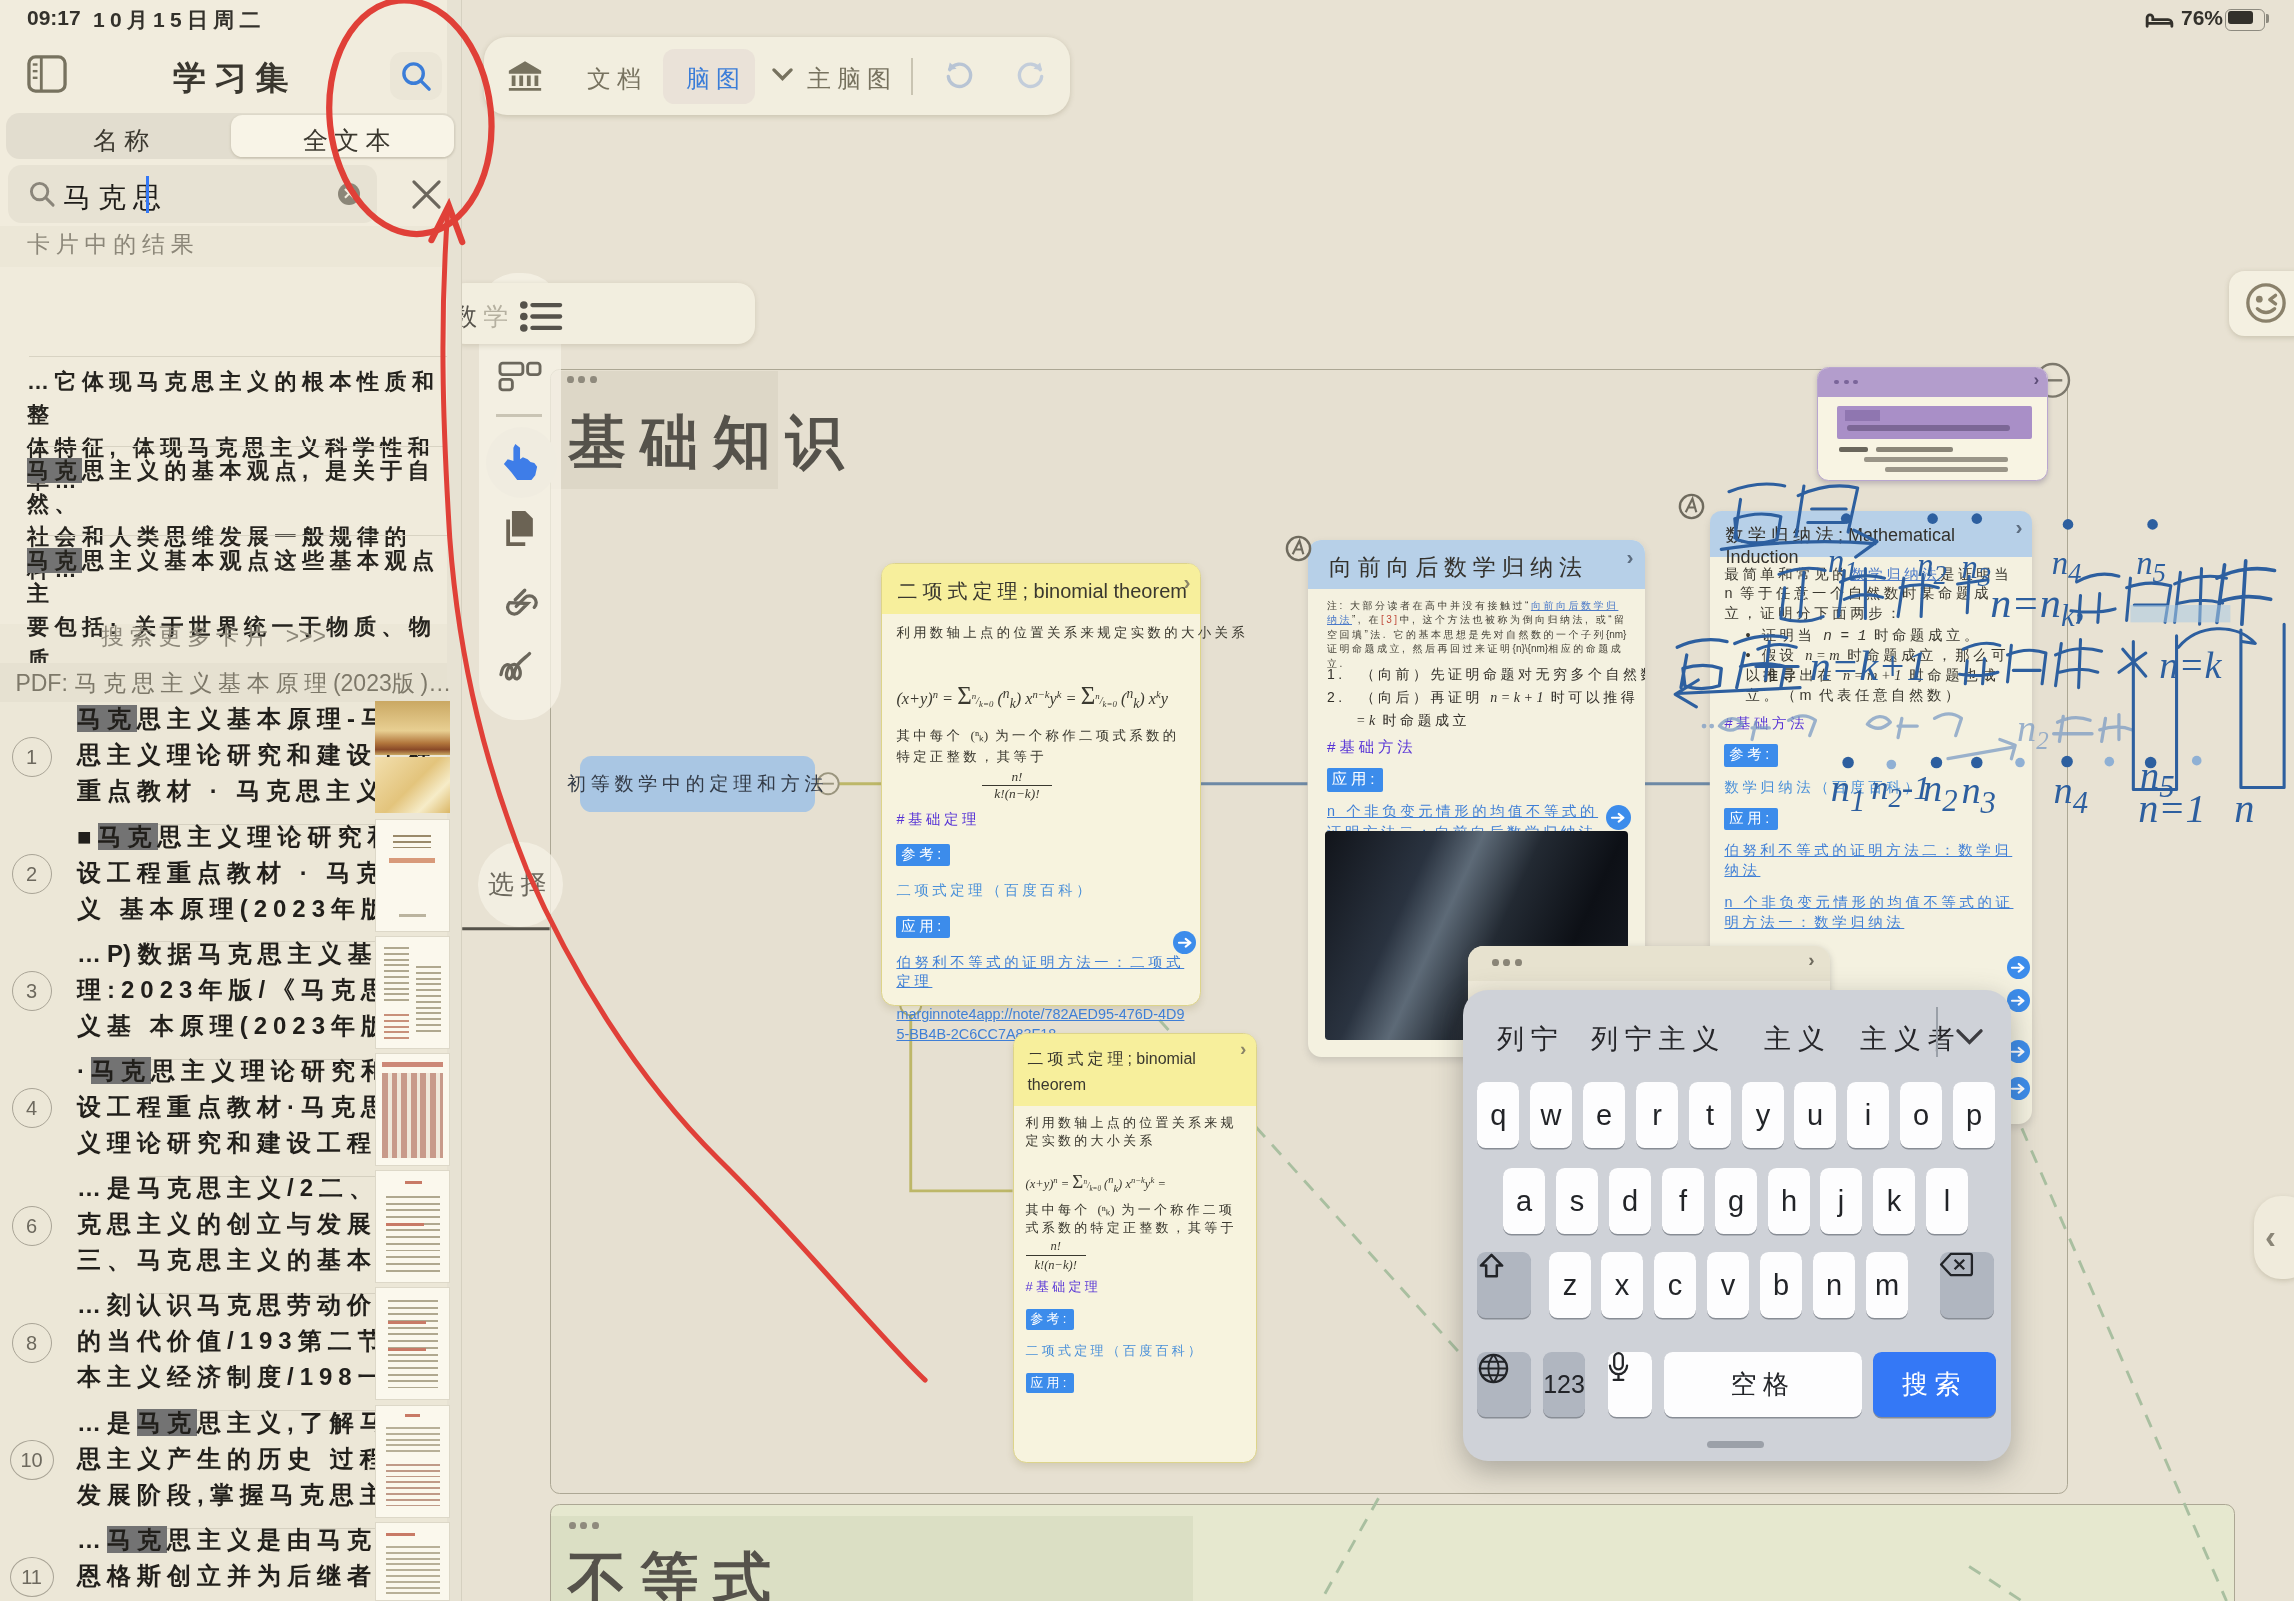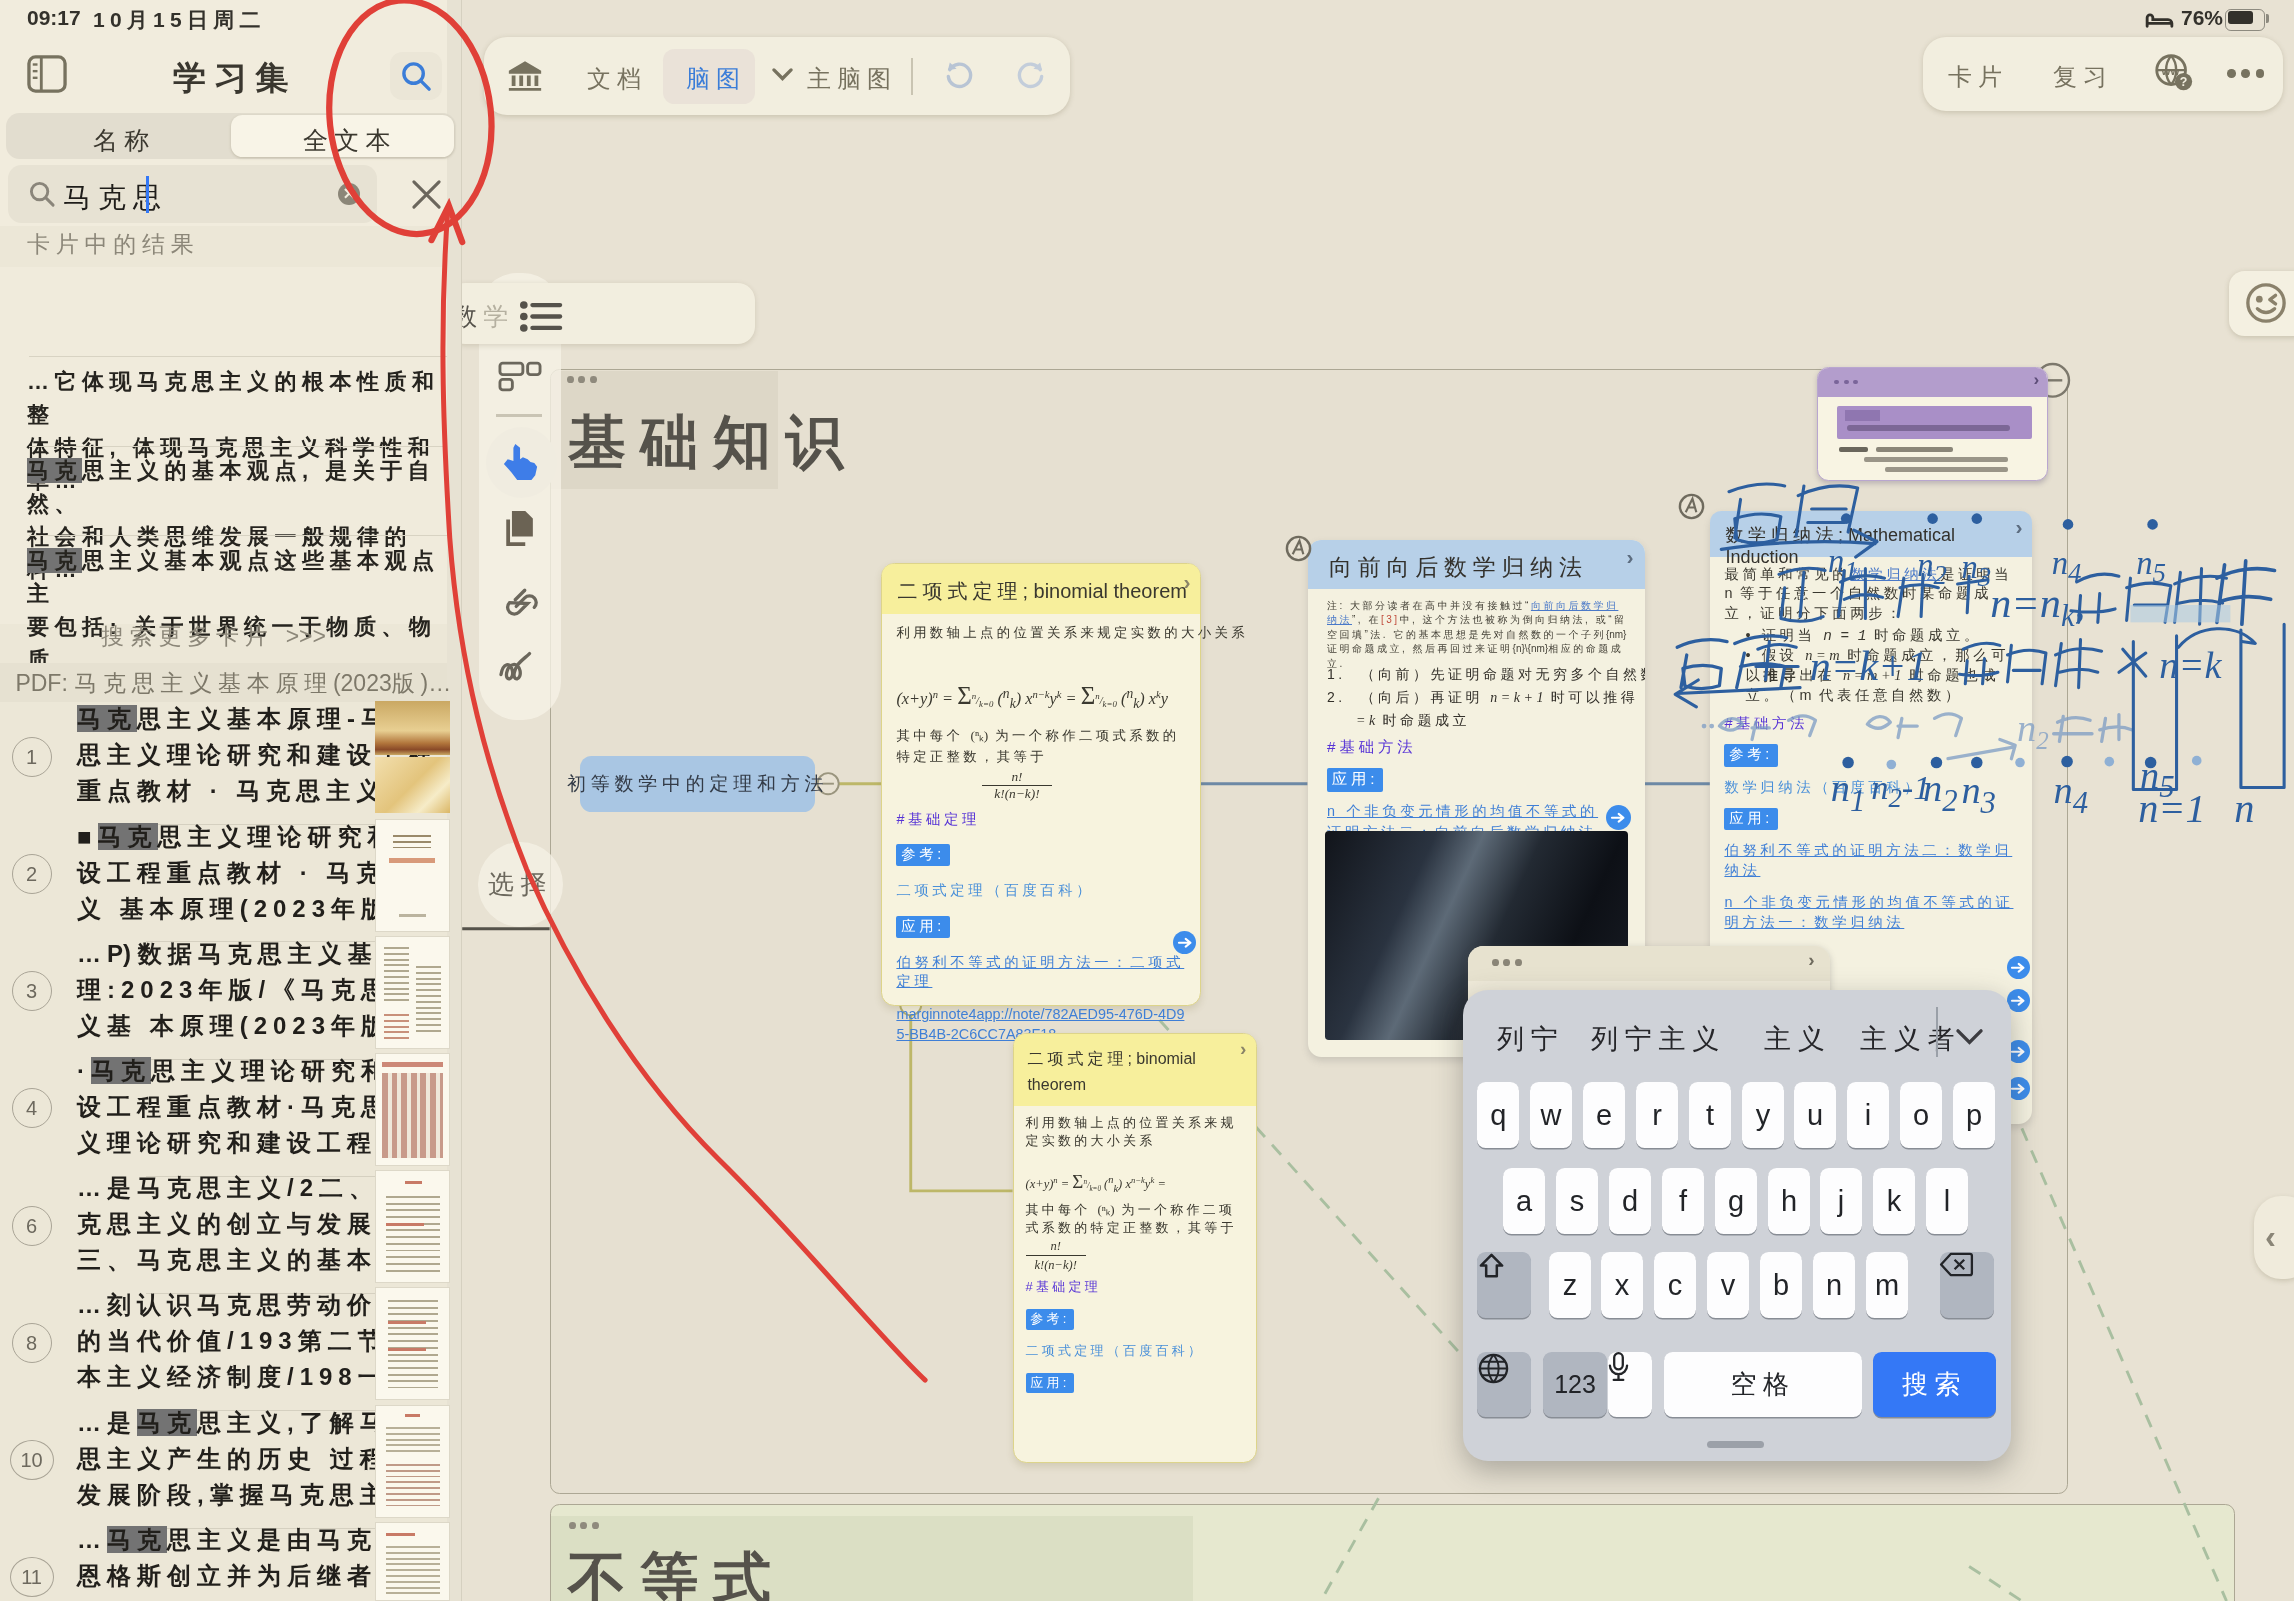--- a/index.html
+++ b/index.html
@@ -193,36 +193,20 @@
   <svg width="33" height="33" style="left:459px;top:23px" viewBox="0 0 34 34">
     <path d="M7,10 A11.5 11.5 0 1 1 5.5 17" stroke="#b8c4d4" stroke-width="3.5" fill="none" stroke-linecap="round"></path>
     <path d="M14,9 L5,10.5 L7,2.5 Z" fill="#b8c4d4"></path>
   </svg>
   <svg width="33" height="33" style="left:530px;top:23px" viewBox="0 0 34 34">
     <path d="M27,10 A11.5 11.5 0 1 0 28.5 17" stroke="#c3cdda" stroke-width="3.5" fill="none" stroke-linecap="round"></path>
     <path d="M20,9 L29,10.5 L27,2.5 Z" fill="#c3cdda"></path>
   </svg>
 </div>
 
-<div class="abs" style="left:1923px;top:37px;width:360px;height:74px;background:#f2eedf;border-radius:23px;box-shadow:0 1.9px 5.8px rgba(120,110,80,.25)">
-  <div class="abs cj" style="left:25px;top:24px;font-size:24px;color:#77725f">卡片</div>
-  <div class="abs cj" style="left:130px;top:24px;font-size:24px;color:#77725f">复习</div>
-  <svg width="44" height="44" style="left:229px;top:14.4px" viewBox="0 0 46 46">
-    <circle cx="20" cy="20" r="15" stroke="#77725f" stroke-width="3" fill="none"></circle>
-    <path d="M5,20 h30 M20,5 c-7,8 -7,22 0,30 M20,5 c7,8 7,22 0,30" stroke="#77725f" stroke-width="2.5" fill="none"></path>
-    <text x="10" y="25" font-size="12" font-weight="bold" fill="#77725f">ww</text>
-    <circle cx="33" cy="32" r="9" fill="#77725f"></circle>
-    <text x="29" y="37" font-size="13" font-weight="bold" fill="#f2eedf">?</text>
-  </svg>
-  <div class="abs" style="left:304px;top:32px;display:flex;gap:5.8px">
-    <b style="width:8.6px;height:8.6px;border-radius:50%;background:#77725f"></b>
-        <b style="width:8.6px;height:8.6px;border-radius:50%;background:#77725f"></b>
-        <b style="width:8.6px;height:8.6px;border-radius:50%;background:#77725f"></b>
-  </div>
-</div>
 
 <div class="abs" style="z-index:60;left:27px;top:5.8px;font-size:21px;font-weight:bold;color:#33312b">09:17</div>
 <div class="abs cj" style="z-index:60;left:93px;top:5.8px;font-size:21px;font-weight:bold;color:#33312b">10月15日周二</div>
 <div class="abs" style="left:2145px;top:10.6px;width:29px;height:19px">
  <svg width="29" height="19" viewBox="0 0 30 20">
         <path d="M2,16 v-9 a3,3 0 0 1 6,0 v2 h16 a4,4 0 0 1 4,4 v3 M2,13 h26" stroke="#33312b" stroke-width="3" fill="none" stroke-linecap="round"></path>
       </svg>
 </div>
 <div class="abs" style="left:2181px;top:5.8px;font-size:21px;font-weight:bold;color:#33312b">76%</div>
 <div class="abs" style="left:2225px;top:8.6px;width:38px;height:20px;border:1.9px solid rgba(50,49,43,.5);border-radius:5.8px">
@@ -465,21 +449,21 @@
           <path d="M11,2 H31 a2,2 0 0 1 2,2 V22 a2,2 0 0 1 -2,2 H11 L1,13 Z" stroke="#222428" stroke-width="2.4" fill="none" stroke-linejoin="round"></path>
           <path d="M15,8 L25,18 M25,8 L15,18" stroke="#222428" stroke-width="2.4"></path>
         </svg>
       </div>
   <div class="abs" style="left:14.4px;top:362px;width:54px;height:65px;background:#b0b6c0;border-radius:8.6px;box-shadow:0 1.4px 0 #888d95;display:flex;align-items:center;justify-content:center;font-size:29px;color:#222428">
         <svg width="33" height="33" viewBox="0 0 34 34">
           <circle cx="17" cy="17" r="14" stroke="#222428" stroke-width="2.4" fill="none"></circle>
           <path d="M3,17 h28 M17,3 c-7,8 -7,20 0,28 M17,3 c7,8 7,20 0,28 M5,10 h24 M5,24 h24" stroke="#222428" stroke-width="2" fill="none"></path>
         </svg>
       </div>
-  <div class="abs" style="left:80px;top:362px;width:64px;height:65px;background:#b0b6c0;border-radius:8.6px;box-shadow:0 1.4px 0 #888d95;display:flex;align-items:center;justify-content:center;font-size:29px;color:#222428">
+  <div class="abs" style="left:80px;top:362px;width:42px;height:65px;background:#b0b6c0;border-radius:8.6px;box-shadow:0 1.4px 0 #888d95;display:flex;align-items:center;justify-content:center;font-size:29px;color:#222428">
         <span style="font-size:25px">123</span>
       </div>
   <div class="abs" style="left:145px;top:362px;width:44px;height:65px;background:#fdfdfe;border-radius:8.6px;box-shadow:0 1.4px 0 #888d95;display:flex;align-items:center;justify-content:center;font-size:29px;color:#222428">
         <svg width="21" height="31" viewBox="0 0 22 32">
           <rect x="6.5" y="1" width="9" height="17" rx="4.5" stroke="#222428" stroke-width="2.4" fill="none"></rect>
           <path d="M2,14 a9,9 0 0 0 18,0 M11,23 v6 M6,29 h10" stroke="#222428" stroke-width="2.4" fill="none" stroke-linecap="round"></path>
         </svg>
       </div>
   <div class="abs" style="left:201px;top:362px;width:198px;height:65px;background:#fdfdfe;border-radius:8.6px;box-shadow:0 1.4px 0 #888d95;display:flex;align-items:center;justify-content:center;font-size:29px;color:#222428">
         <span class="cj" style="font-size:26px">空格</span>

